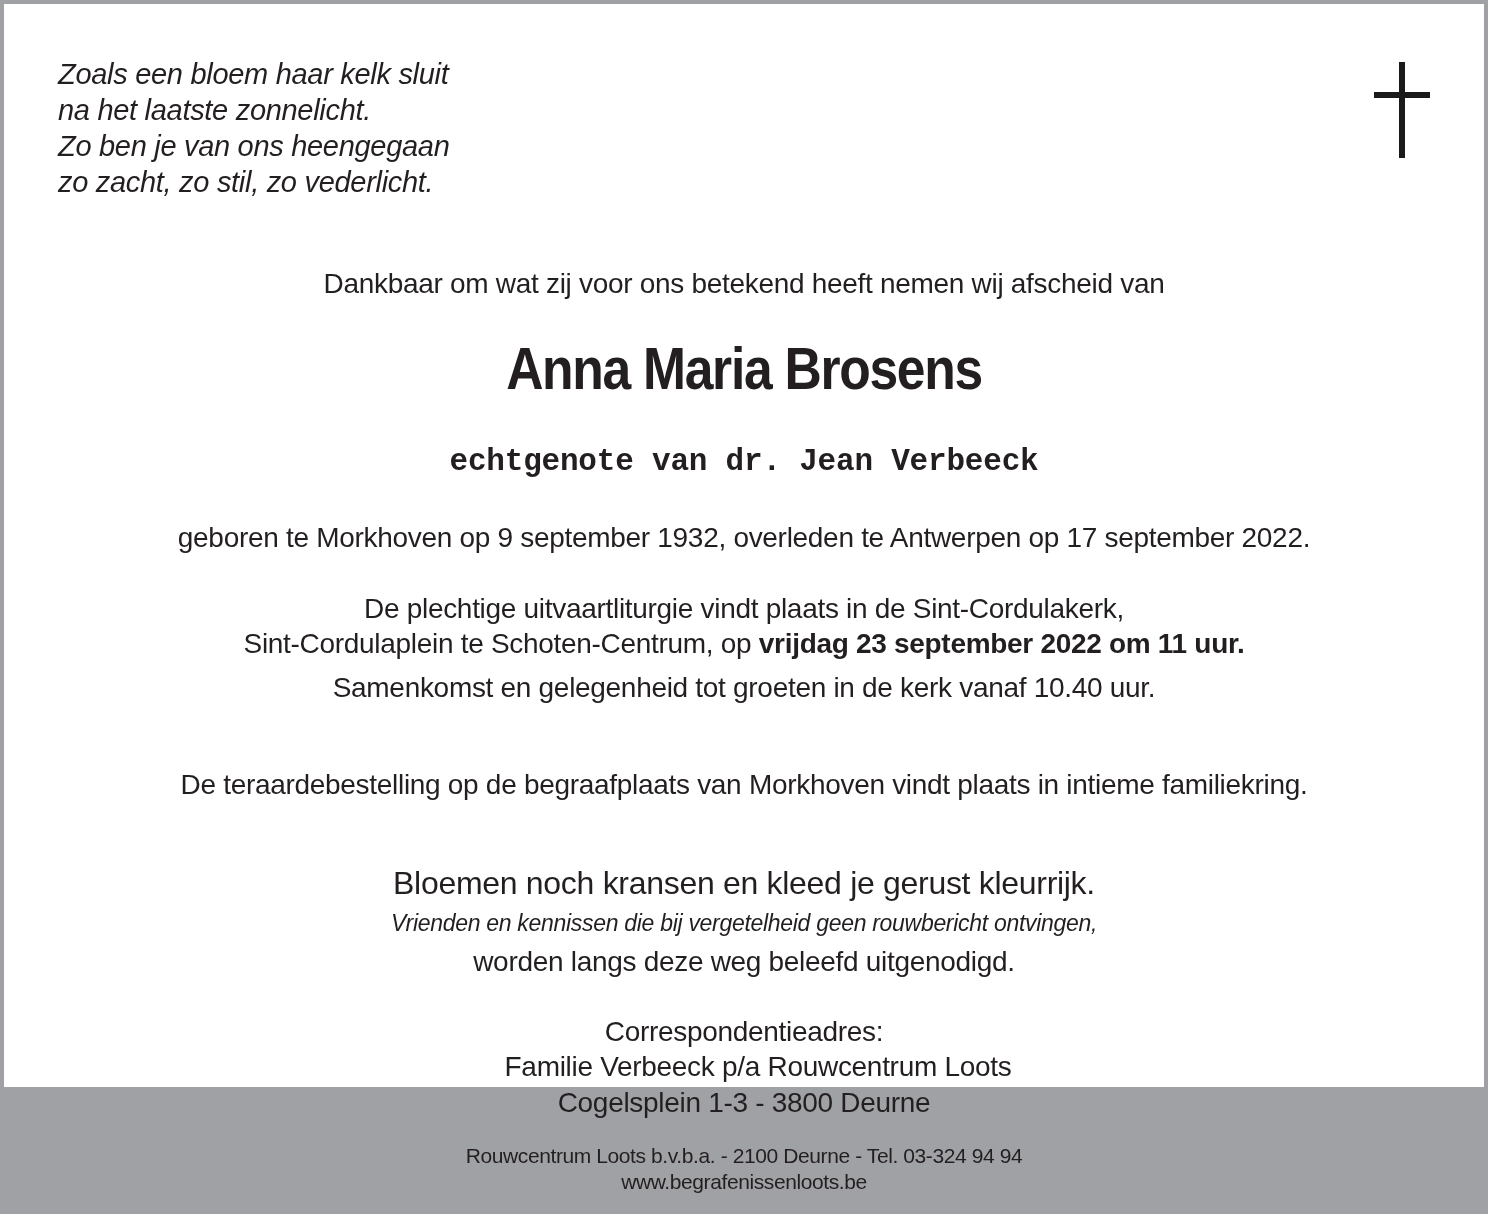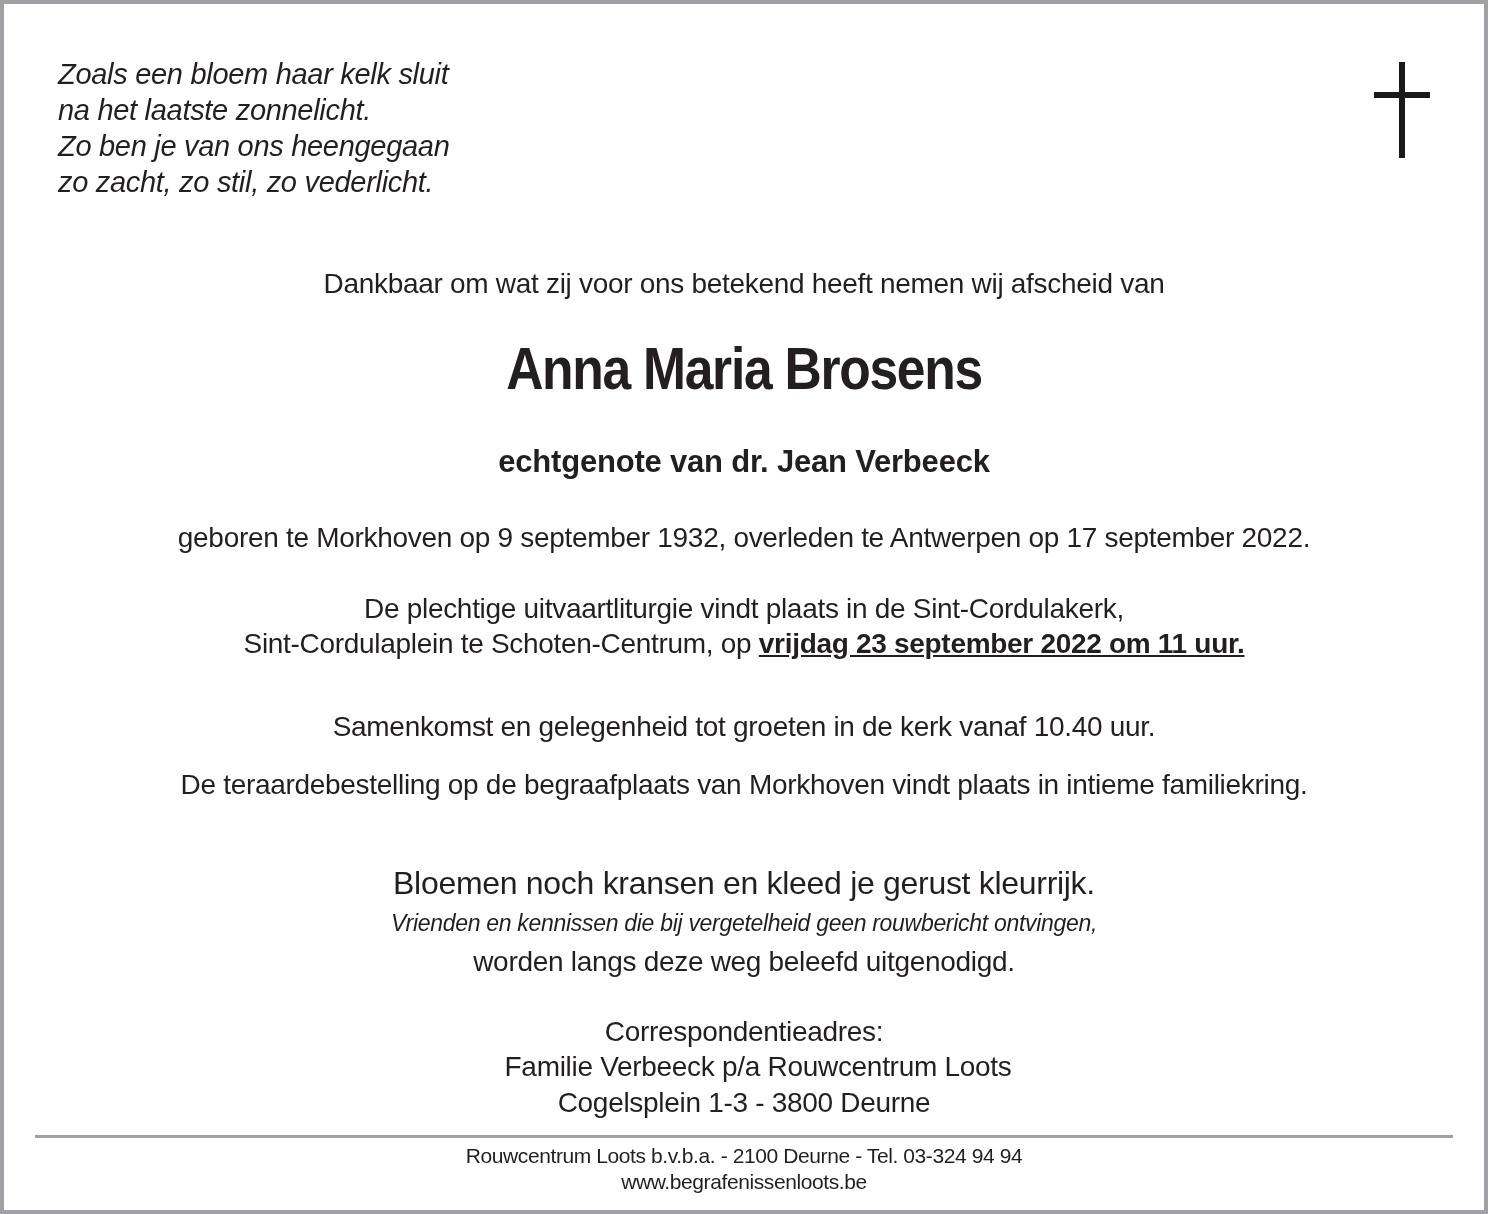--- a/index.html
+++ b/index.html
@@ -7,21 +7,21 @@
     width: 1488px; height: 1214px;
     background: #a0a1a5;
     font-family: "Liberation Sans", sans-serif;
     color: #231f20;
     position: relative;
     overflow: hidden;
   }
   .card {
     position: absolute;
     left: 4px; top: 4px;
-    width: 1480px; height: 1206px;
+    width: 1480px; height: 1083px;
     background: #ffffff;
     box-sizing: border-box;
   }
   .poem {
     position: absolute;
     left: 54px; top: 52px;
     font-style: italic;
     font-size: 29px;
     line-height: 36px;
     letter-spacing: -0.3px;
@@ -44,26 +44,26 @@
     position: absolute;
     left: 0; width: 1480px;
     text-align: center;
     white-space: nowrap;
   }
   .t-intro { top: 264px; font-size: 28px; letter-spacing: -0.3px; }
   .t-name {
     top: 330px; font-size: 60px; font-weight: bold;
     letter-spacing: -1.5px; transform: scaleX(0.86); transform-origin: center;
   }
-  .t-spouse { top: 440px; font-size: 31px; font-weight: bold; letter-spacing: -0.2px; }
+  .t-spouse { top: 440px; font-size: 31px; font-weight: bold; letter-spacing: -0.2px; font-family: Liberation Mono, monospace; }
   .t-dates { top: 518px; font-size: 28px; letter-spacing: -0.3px; }
   .t-lit1 { top: 589px; font-size: 28px; letter-spacing: -0.3px; }
   .t-lit2 { top: 624px; font-size: 28px; letter-spacing: -0.3px; }
-  .t-lit2 b { font-weight: bold; text-decoration: underline; }
-  .t-meet { top: 707px; font-size: 28px; letter-spacing: -0.3px; }
+  .t-lit2 b { font-weight: bold; }
+  .t-meet { top: 668px; font-size: 28px; letter-spacing: -0.3px; }
   .t-burial { top: 765px; font-size: 28px; letter-spacing: -0.3px; }
   .t-flowers { top: 836px; font-size: 32px; letter-spacing: -0.3px; margin-top: 25px; }
   .t-inv1 { top: 906px; font-size: 23px; font-style: italic; letter-spacing: -0.3px; }
   .t-inv2 { top: 942px; font-size: 28px; letter-spacing: -0.3px; }
   .t-corr1 { top: 1012px; font-size: 28px; letter-spacing: -0.3px; }
   .t-corr2 { top: 1047px; font-size: 28px; letter-spacing: -0.3px; padding-left: 14px; }
   .t-corr3 { top: 1083px; font-size: 28px; letter-spacing: -0.3px; }
   .rule {
     position: absolute;
     left: 31px; top: 1131px;

